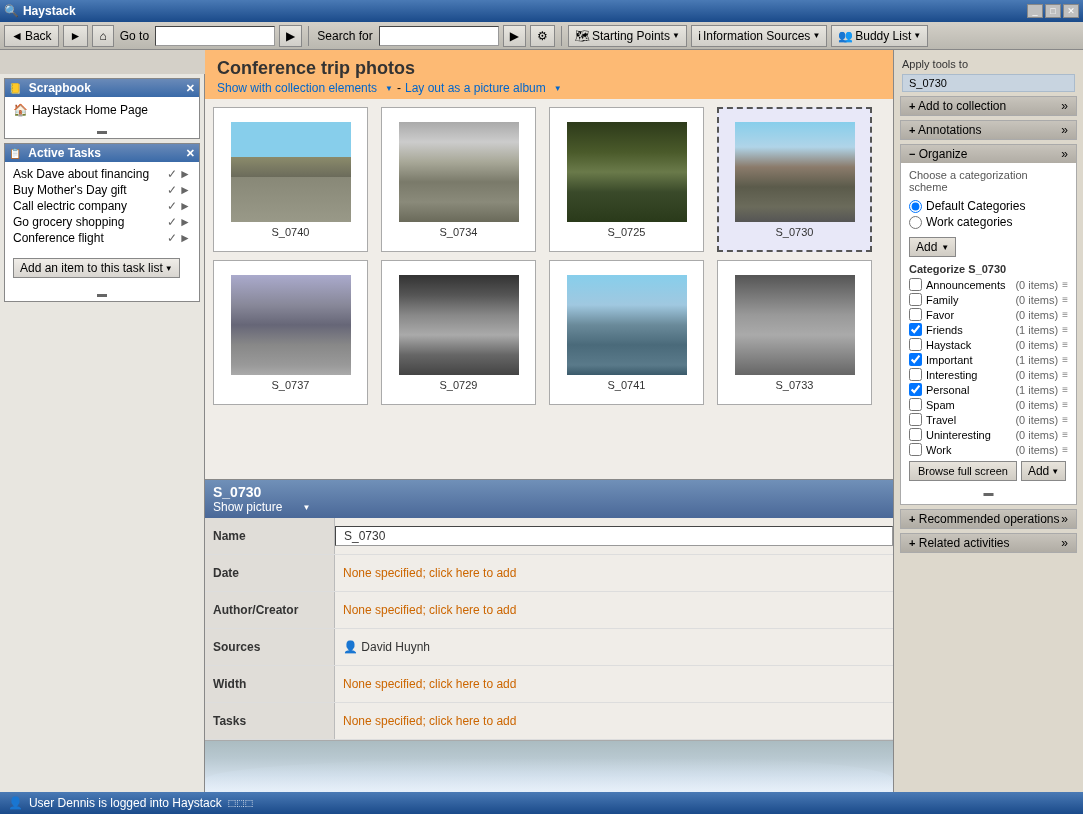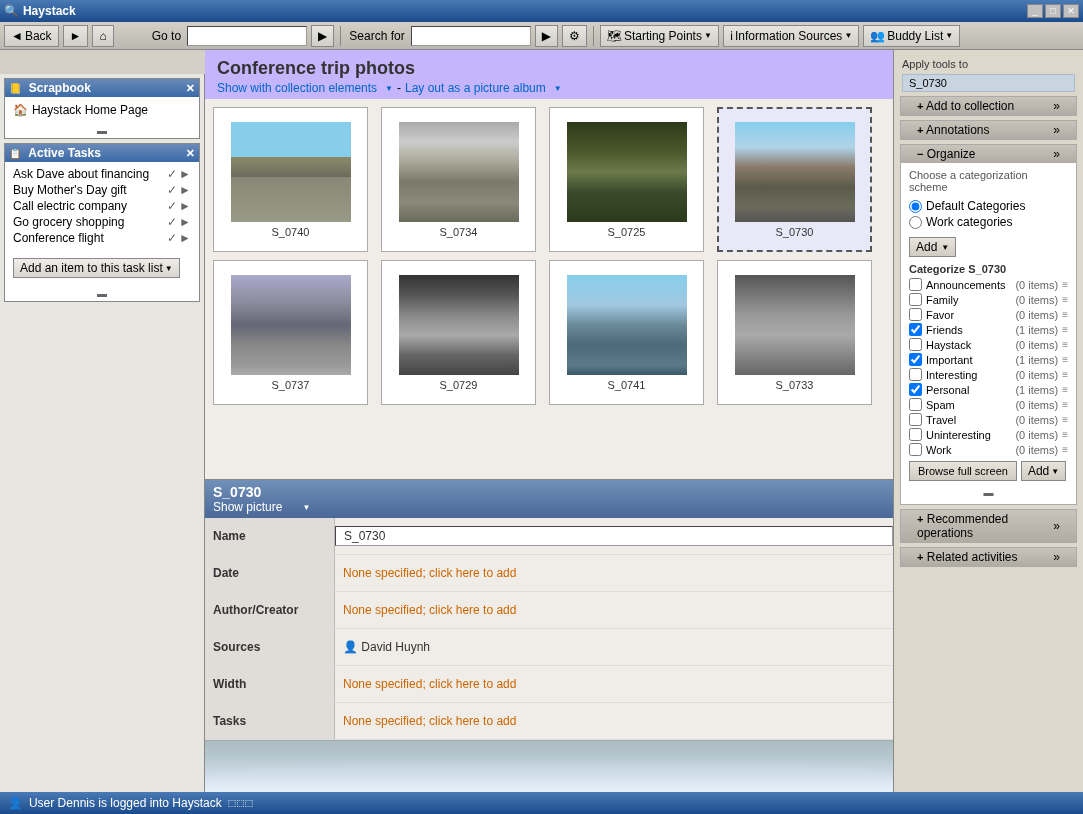--- a/index.html
+++ b/index.html
@@ -125,21 +125,21 @@
     
     #gallery-area {
       flex: 0 0 430px;
       display: flex;
       flex-direction: column;
       overflow: hidden;
       border-bottom: 1px solid #888;
     }
     #gallery-header {
       padding: 8px 12px 4px;
-      background: #c4b5fd;
+      background: #fdba74;
     }
     #gallery-title {
       font-size: 18px;
       font-weight: bold;
       color: #333;
     }
     #gallery-controls {
       display: flex;
       align-items: center;
       gap: 4px;
@@ -274,21 +274,21 @@
       margin: 2px 4px;
       font-size: 11px;
     }
     .rp-section {
       border: 1px solid #aaa;
       margin: 4px 2px;
       background: white;
     }
     .rp-section-header {
       background: linear-gradient(to bottom, #c8c4bc, #b0aca4);
-      padding: 2px 16px;
+      padding: 2px 8px;
       display: flex;
       align-items: center;
       justify-content: space-between;
       cursor: pointer;
       font-size: 11px;
     }
     .rp-section-content { padding: 4px; }
     .rp-label { font-size: 11px; color: #555; padding: 2px 4px; }
     .radio-group { padding: 2px 4px; }
     .radio-item { display: flex; align-items: center; gap: 4px; margin: 2px 0; }
@@ -398,21 +398,21 @@
   <button class="tb-btn">
     <span>◄</span>
     <span>Back</span>
   </button>
   <button class="tb-btn">
     <span>►</span>
   </button>
   <button class="tb-btn">
     <span>⌂</span>
   </button>
-  <span style="padding:0 2px;margin-left:32px;">Go to</span>
+  <span style="padding:0 2px;">Go to</span>
   <input class="tb-input" type="text" value="" style="">
   <button class="tb-btn">▶</button>
   <div class="tb-separator"></div>
   <span style="padding:0 2px;">Search for</span>
   <input class="tb-input" type="text" value="" style="">
   <button class="tb-btn">▶</button>
   <button class="tb-btn">⚙</button>
   <div class="tb-separator"></div>
   <button class="tb-btn">
     <span>🗺</span>

